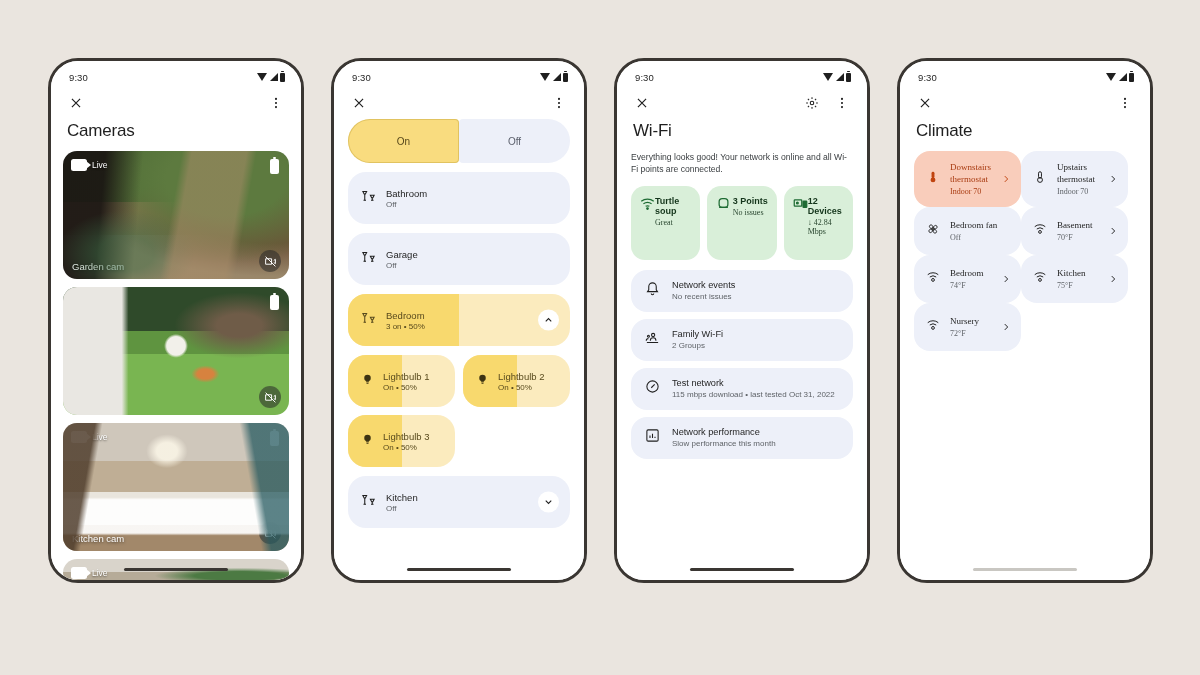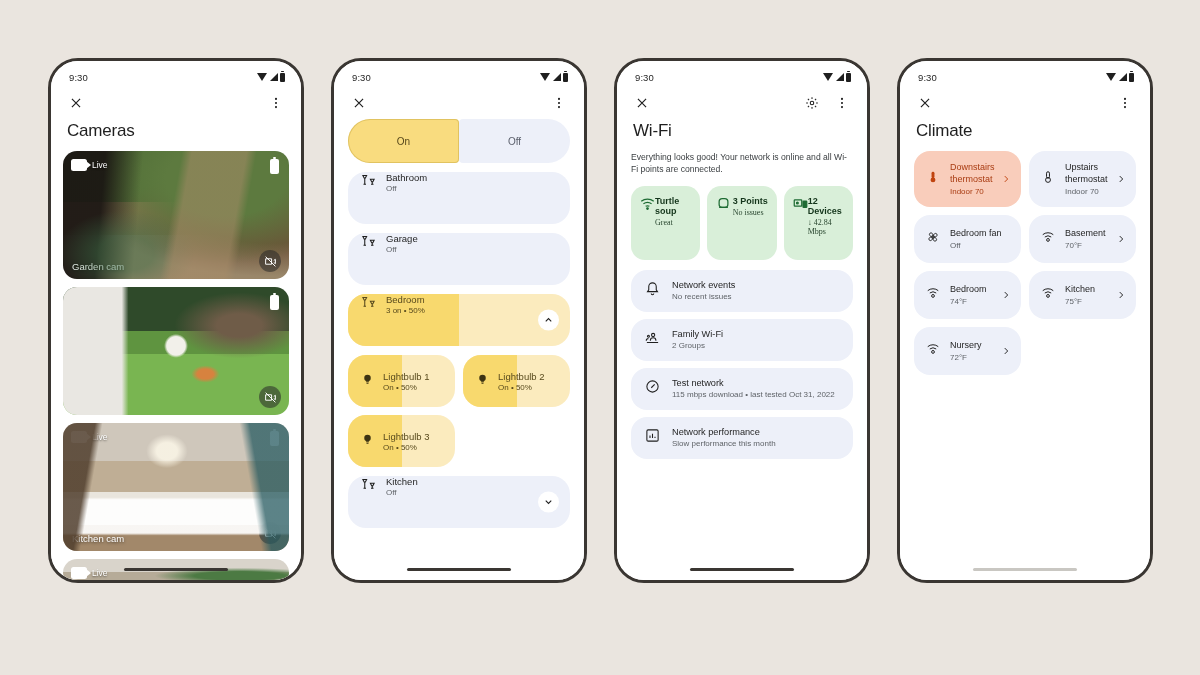--- a/index.html
+++ b/index.html
@@ -117,21 +117,21 @@
   .home-indicator.light { background:#c9c7c2; }
 
   
   .lt-toggle { position:relative; display:flex; height:44px; margin-bottom:9px; }
   .lt-toggle .seg { flex:1; display:flex; align-items:center; justify-content:center; font-size:10px; }
   .seg-on  { background:#F9DC7F; color:#57481b; border-radius:22px 4px 4px 22px; box-shadow:inset 0 0 0 1px rgba(180,150,40,.35); }
   .seg-off { background:#EDF0F9; color:#5a5f6b; border-radius:4px 22px 22px 4px; }
 
   .lt-row {
     position:relative; background:#EDF0F9; border-radius:18px; height:52px;
-    display:flex; align-items:flex-start; padding:0 13px; margin-bottom:9px; overflow:hidden;
+    display:flex; align-items:center; padding:0 13px; margin-bottom:9px; overflow:hidden;
   }
   .lt-row.active { background:#FBEBBE; }
   .lt-row .fill50 { position:absolute; left:0; top:0; bottom:0; width:50%; background:#F8D96E; }
   .lt-row .inner { position:relative; display:flex; align-items:center; gap:10px; z-index:1; }
   .lt-texts .t1 { font-size:9.5px; color:#1f1f1f; }
   .lt-texts .t2 { font-size:8px; color:#5f6368; margin-top:1px; }
   .lt-row.active .lt-texts .t1, .lt-row.active .lt-texts .t2 { color:#584a1d; }
   .expander {
     position:absolute; right:11px; top:50%; transform:translateY(-50%);
     width:21px; height:21px; border-radius:50%; background:#fff;
@@ -151,21 +151,21 @@
   .wf-stat { flex:1; background:#D9EFD9; border-radius:14px; padding:10px 9px 11px 9px; height:74px;
              display:flex; justify-content:space-between; }
   .wf-stat .s1 { font-size:9px; color:#14351b; font-weight:bold; }
   .wf-stat .s2 { font-size:8px; color:#29462f; margin-top:2px;font-family:Liberation Serif, serif; }
   .wf-row { background:#EDF0F9; border-radius:16px; min-height:42px; display:flex; align-items:center;
             gap:12px; padding:8px 14px; margin-bottom:7px; }
   .wf-row .r1 { font-size:9.2px; color:#1f1f1f; }
   .wf-row .r2 { font-size:8px; color:#5f6368; margin-top:2px; }
 
   
-  .cl-grid { display:flex; flex-wrap:wrap; gap:8px; }
+  .cl-grid { display:flex; flex-wrap:wrap; gap:0;font-family:Liberation Serif, serif; }
   .cl-card {
     position:relative; width:calc(50% - 4px); height:48px; border-radius:16px; background:#EDF0F9;
     display:flex; align-items:center; gap:10px; padding:0 12px;
   }
   .cl-card.warm { background:#F9CDBB; }
   .cl-card.tall { height:56px; }
   .cl-card .c1 { font-size:9px; color:#1f1f1f; line-height:1.25; }
   .cl-card .c2 { font-size:8px; color:#5f6368; margin-top:2px; }
   .cl-card.warm .c1, .cl-card.warm .c2 { color:#a93c12; }
   .chev { position:absolute; right:10px; top:50%; transform:translateY(-50%); }

